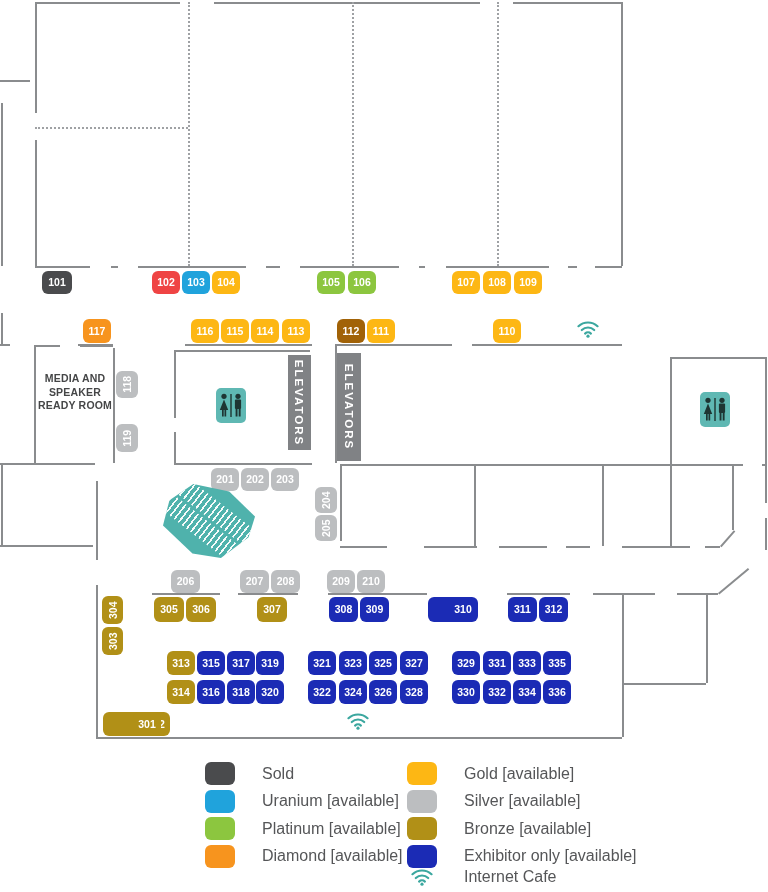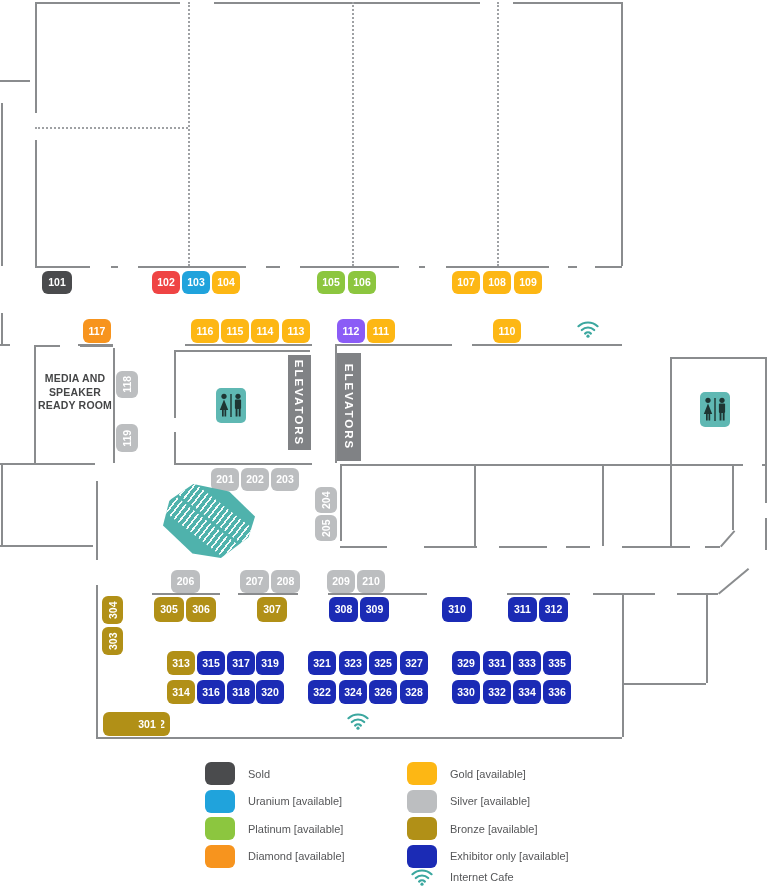--- a/index.html
+++ b/index.html
@@ -21,21 +21,21 @@
               text-align:center;white-space:pre-line;letter-spacing:.2px;}
   .icon{position:absolute;}
   .escalator{position:absolute;}
   .esc-blob{position:absolute;inset:0;background:#4fb2ac;
             clip-path:polygon(33% 0,72% 10%,100% 44%,93% 72%,63% 100%,32% 94%,0 56%,7% 22%);}
   .esc-ladder{position:absolute;left:-4px;top:16px;width:100px;height:42px;transform:rotate(38deg);}
   .esc-band{height:19px;margin-bottom:3px;
             background:repeating-linear-gradient(90deg,rgba(255,255,255,.95) 0 1.6px,rgba(255,255,255,0) 1.6px 5.2px);}
   .legend-item{position:absolute;display:flex;align-items:center;}
   .legend-swatch{width:30px;height:23px;border-radius:6px;flex:0 0 auto;}
-  .legend-label{margin-left:13px;font-size:11px;color:#555658;}
+  .legend-label{margin-left:27px;font-size:16px;color:#555658;}
 </style>
 </head>
 <body>
 
 <div id="map">
   <div class="room-label" id="media-label" style="left:36px;top:372px;width:78px;">MEDIA AND
 SPEAKER
 READY ROOM</div>
   <div id="legend">
       <div class="legend-item" style="left: 205px; top: 762px;">
@@ -186,21 +186,21 @@
     </div>
     <div class="booth" style="left: 221px; top: 319px; width: 28px; height: 24px; background: rgb(253, 183, 20);">
       <span>115</span>
     </div>
     <div class="booth" style="left: 251px; top: 319px; width: 28px; height: 24px; background: rgb(253, 183, 20);">
       <span>114</span>
     </div>
     <div class="booth" style="left: 282px; top: 319px; width: 28px; height: 24px; background: rgb(253, 183, 20);">
       <span>113</span>
     </div>
-    <div class="booth" style="left: 337px; top: 319px; width: 28px; height: 24px; background: #8b5cf6;">
+    <div class="booth" style="left: 337px; top: 319px; width: 28px; height: 24px; background: #a16207;">
       <span>112</span>
     </div>
     <div class="booth" style="left: 367px; top: 319px; width: 28px; height: 24px; background: rgb(253, 183, 20);">
       <span>111</span>
     </div>
     <div class="booth" style="left: 493px; top: 319px; width: 28px; height: 24px; background: rgb(253, 183, 20);">
       <span>110</span>
     </div>
     <div class="booth vert" style="left: 116px; top: 371px; width: 22px; height: 27px; background: rgb(188, 190, 192);">
       <span>118</span>
@@ -246,21 +246,21 @@
     </div>
     <div class="booth" style="left: 257px; top: 597px; width: 30px; height: 25px; background: rgb(177, 144, 23);">
       <span>307</span>
     </div>
     <div class="booth" style="left: 329px; top: 597px; width: 29px; height: 25px; background: rgb(27, 43, 181);">
       <span>308</span>
     </div>
     <div class="booth" style="left: 360px; top: 597px; width: 29px; height: 25px; background: rgb(27, 43, 181);">
       <span>309</span>
     </div>
-    <div class="booth" style="left: 442px; top: 597px; width: 30px; height: 25px; background: rgb(27, 43, 181);">
+    <div class="booth" style="left: 428px; top: 597px; width: 30px; height: 25px; background: rgb(27, 43, 181); padding-left: 20px;">
       <span>310</span>
     </div>
     <div class="booth" style="left: 508px; top: 597px; width: 29px; height: 25px; background: rgb(27, 43, 181);">
       <span>311</span>
     </div>
     <div class="booth" style="left: 539px; top: 597px; width: 29px; height: 25px; background: rgb(27, 43, 181);">
       <span>312</span>
     </div>
     <div class="booth vert" style="left: 102px; top: 596px; width: 21px; height: 28px; background: rgb(177, 144, 23);">
       <span>304</span>

